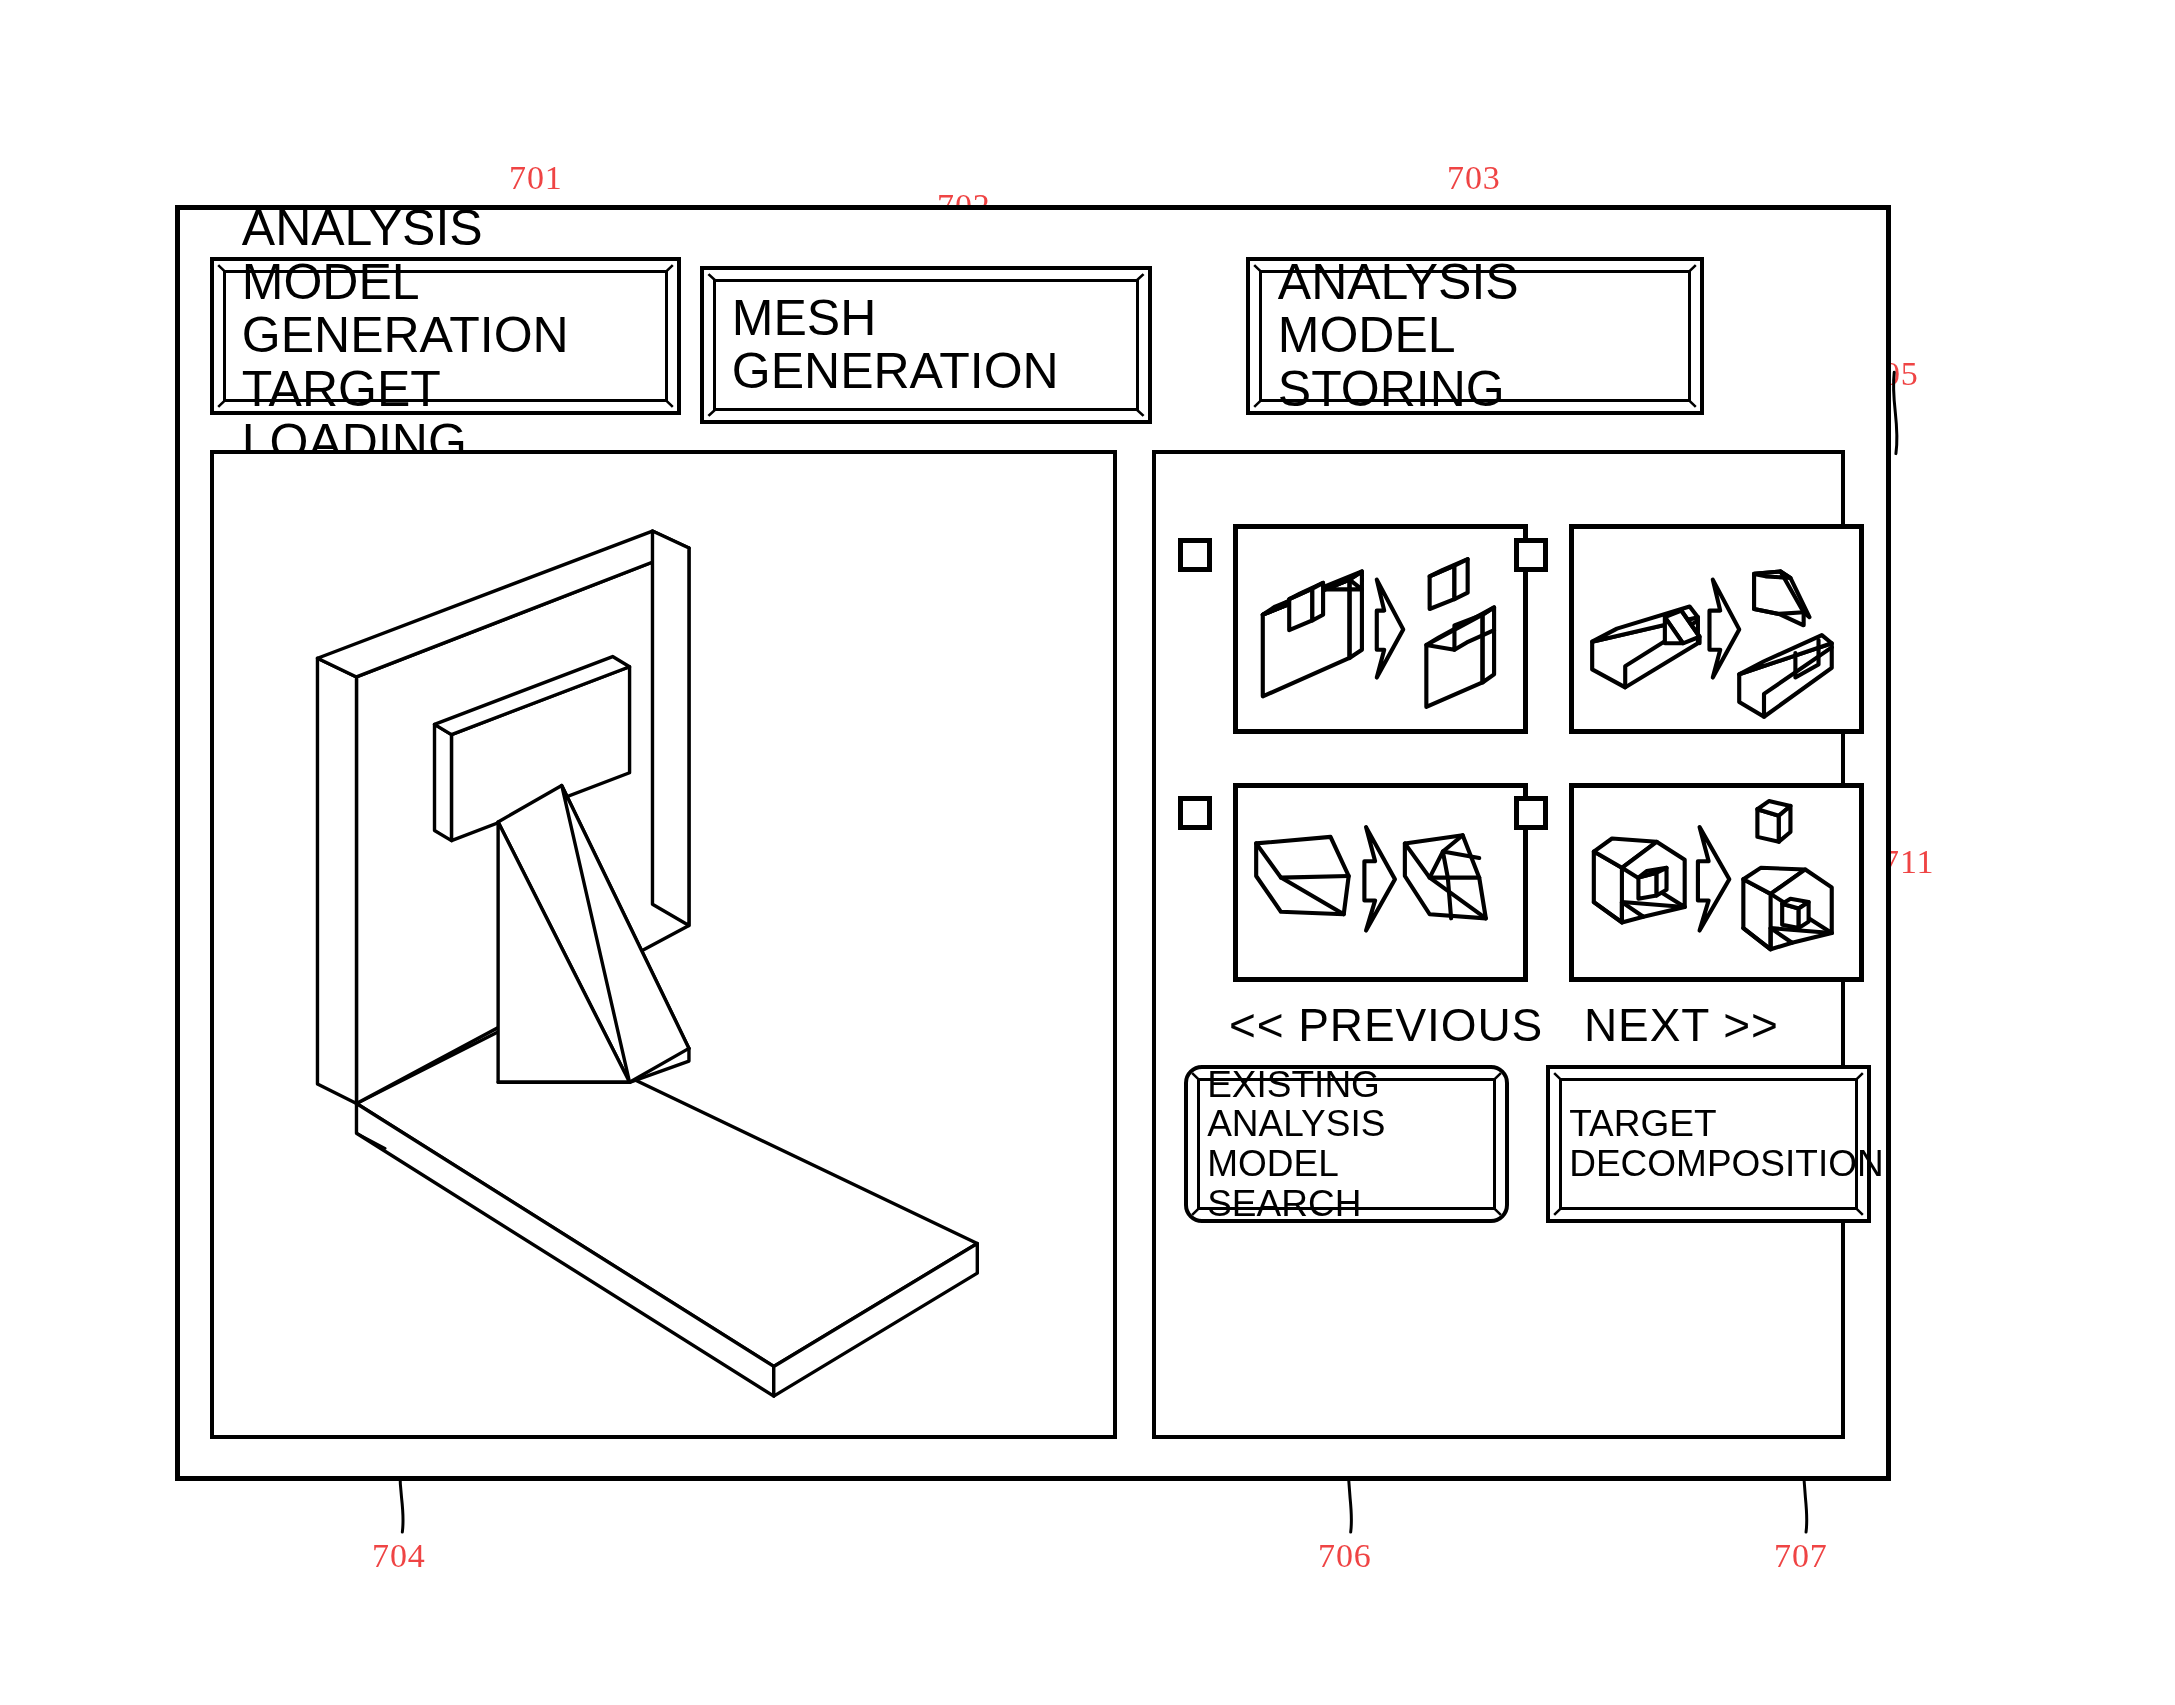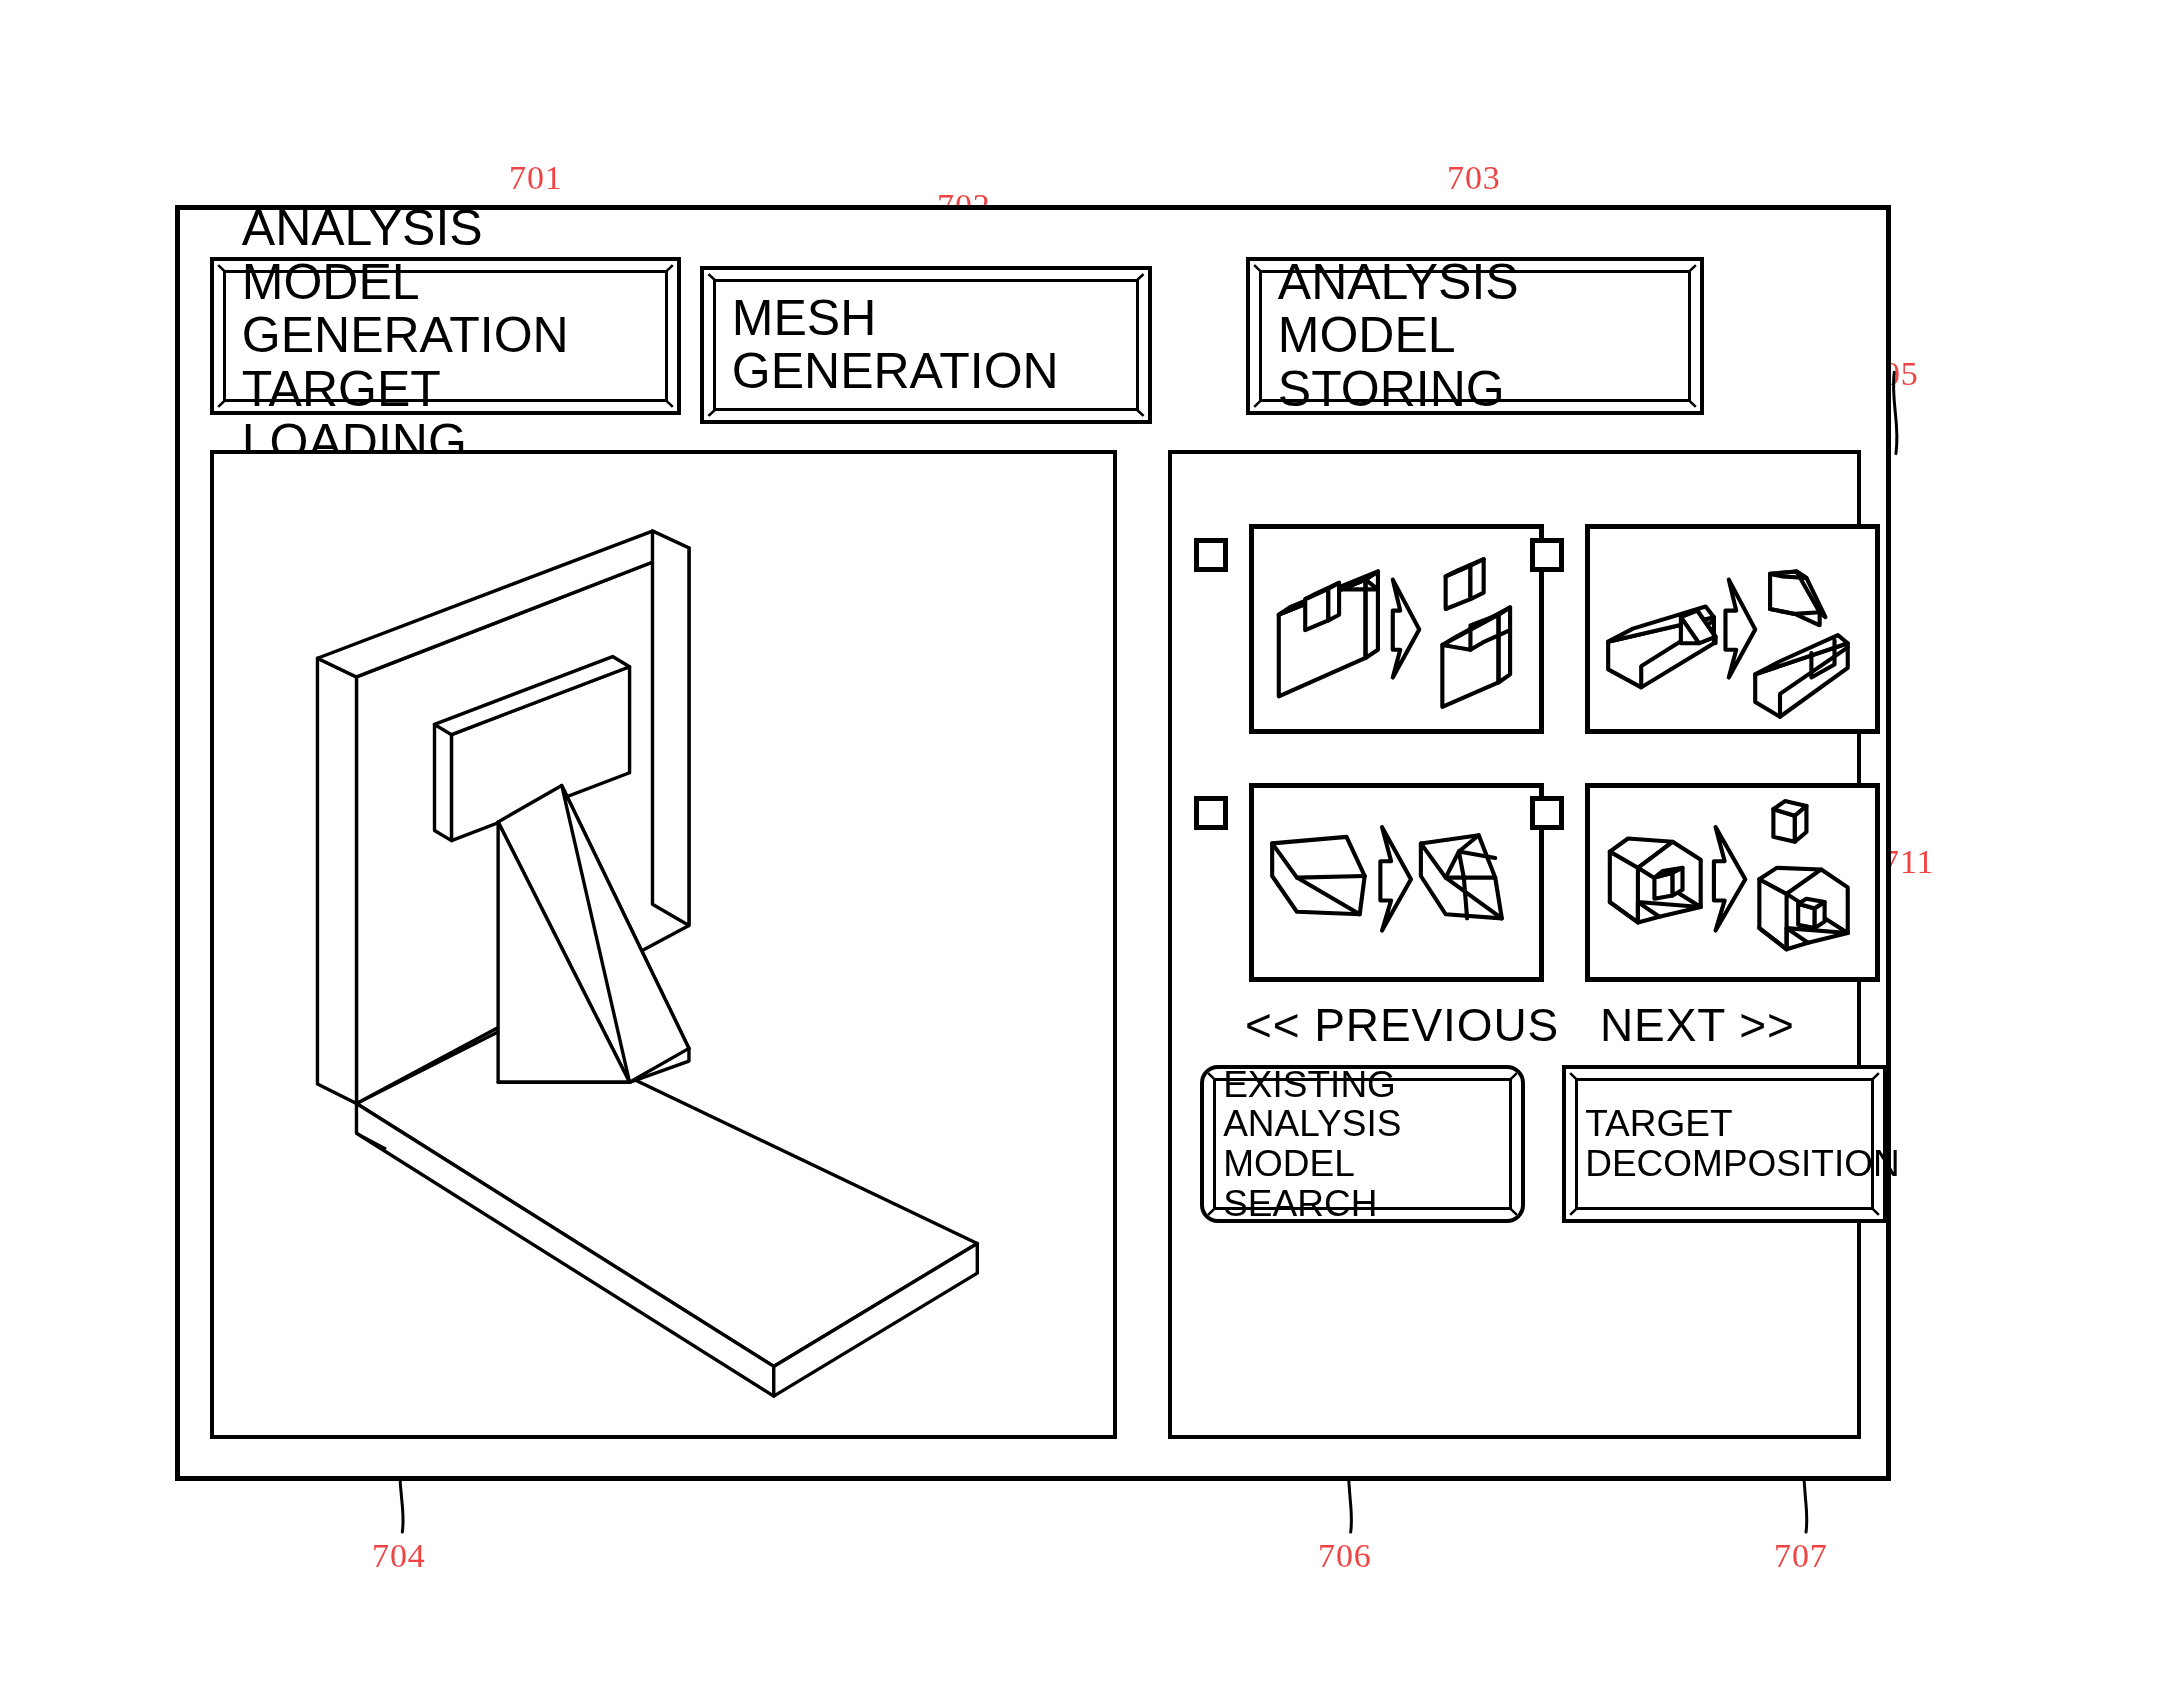--- a/index.html
+++ b/index.html
@@ -167,21 +167,21 @@
 
           <path d="M335 433 L 335 740 L 490 740 Z"></path>
 
           <path d="M410 390 L 560 700 L 560 715 L 490 740 Z" fill="#ffffff"></path>
 
           <path d="M335 740 L 490 740 L 560 700" fill="none"></path>
         </g>
       </svg>
     </div>
 
-    <div class="panel" style="left:972px;top:240px;width:693px;height:989px;margin-left:16px;">
+    <div class="panel" style="left:972px;top:240px;width:693px;height:989px;">
 
       <div class="chk" style="left:22px;top:84px;"></div>
       <div class="thumb" style="left:77px;top:70px;width:295px;height:210px;">
         <svg viewBox="0 0 345 245" preserveAspectRatio="none">
           <g fill="#fff" stroke="#000" stroke-width="5" stroke-linejoin="round" stroke-linecap="round">
 
             <path d="M30 105 L 30 205 L 135 158 L 135 62 Z"></path>
             <path d="M30 105 L 88 74 L 150 74 L 135 62 Z" fill="none"></path>
             <path d="M135 62 L 150 52 L 150 148 L 135 158 Z" fill="none"></path>
             <path d="M30 105 L 45 95 L 150 52 L 135 62 Z"></path>

